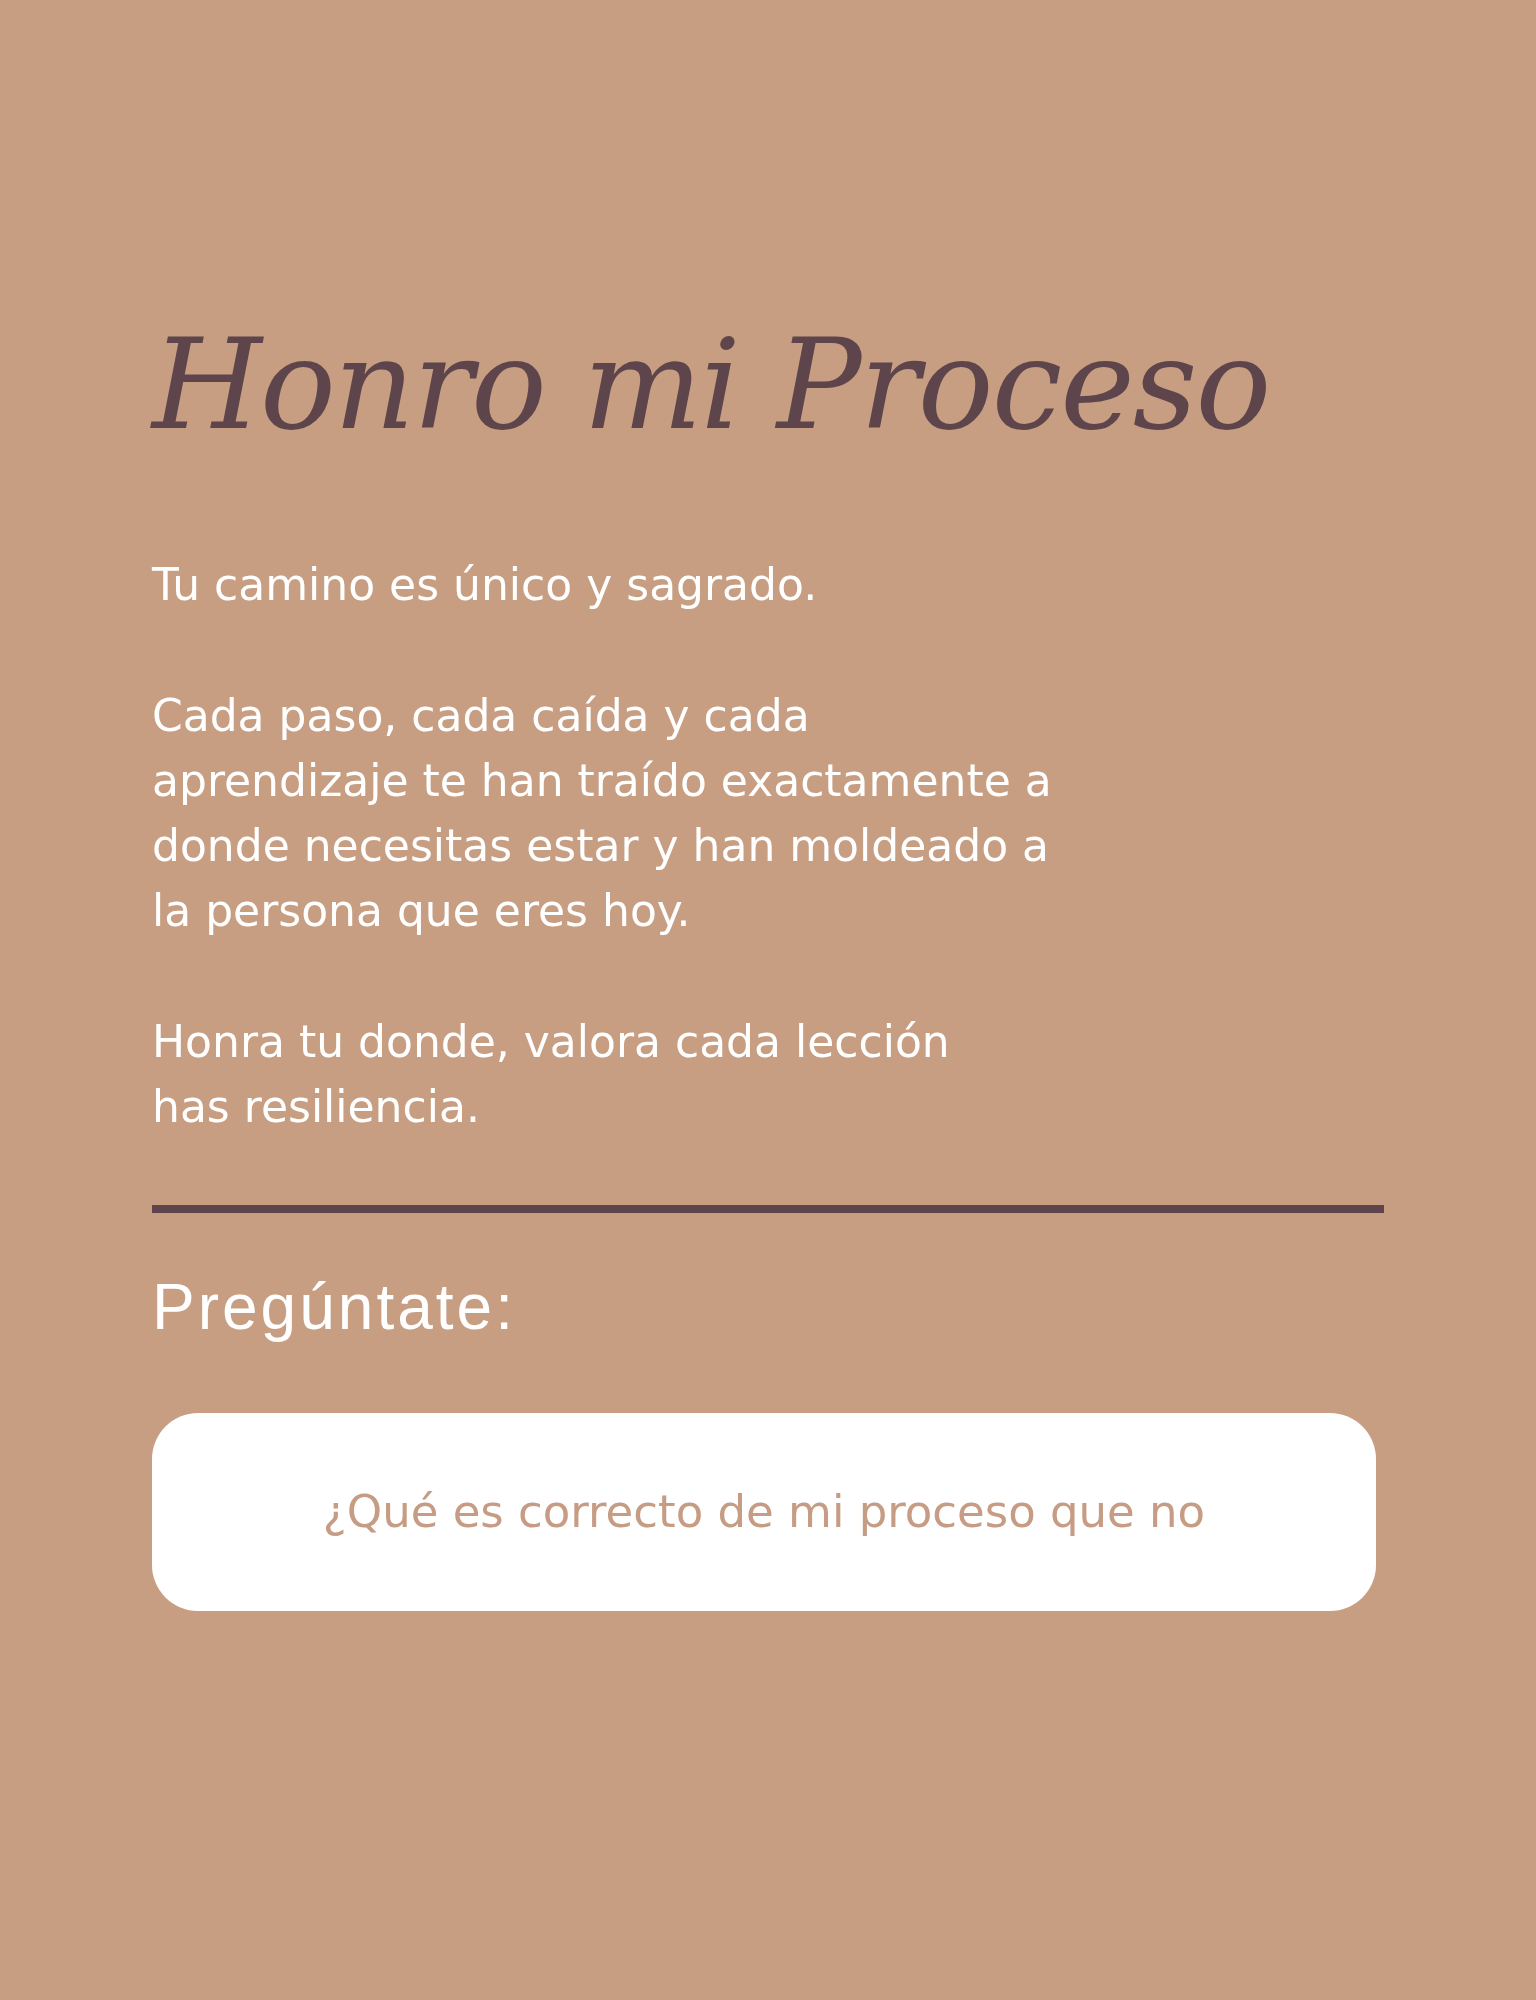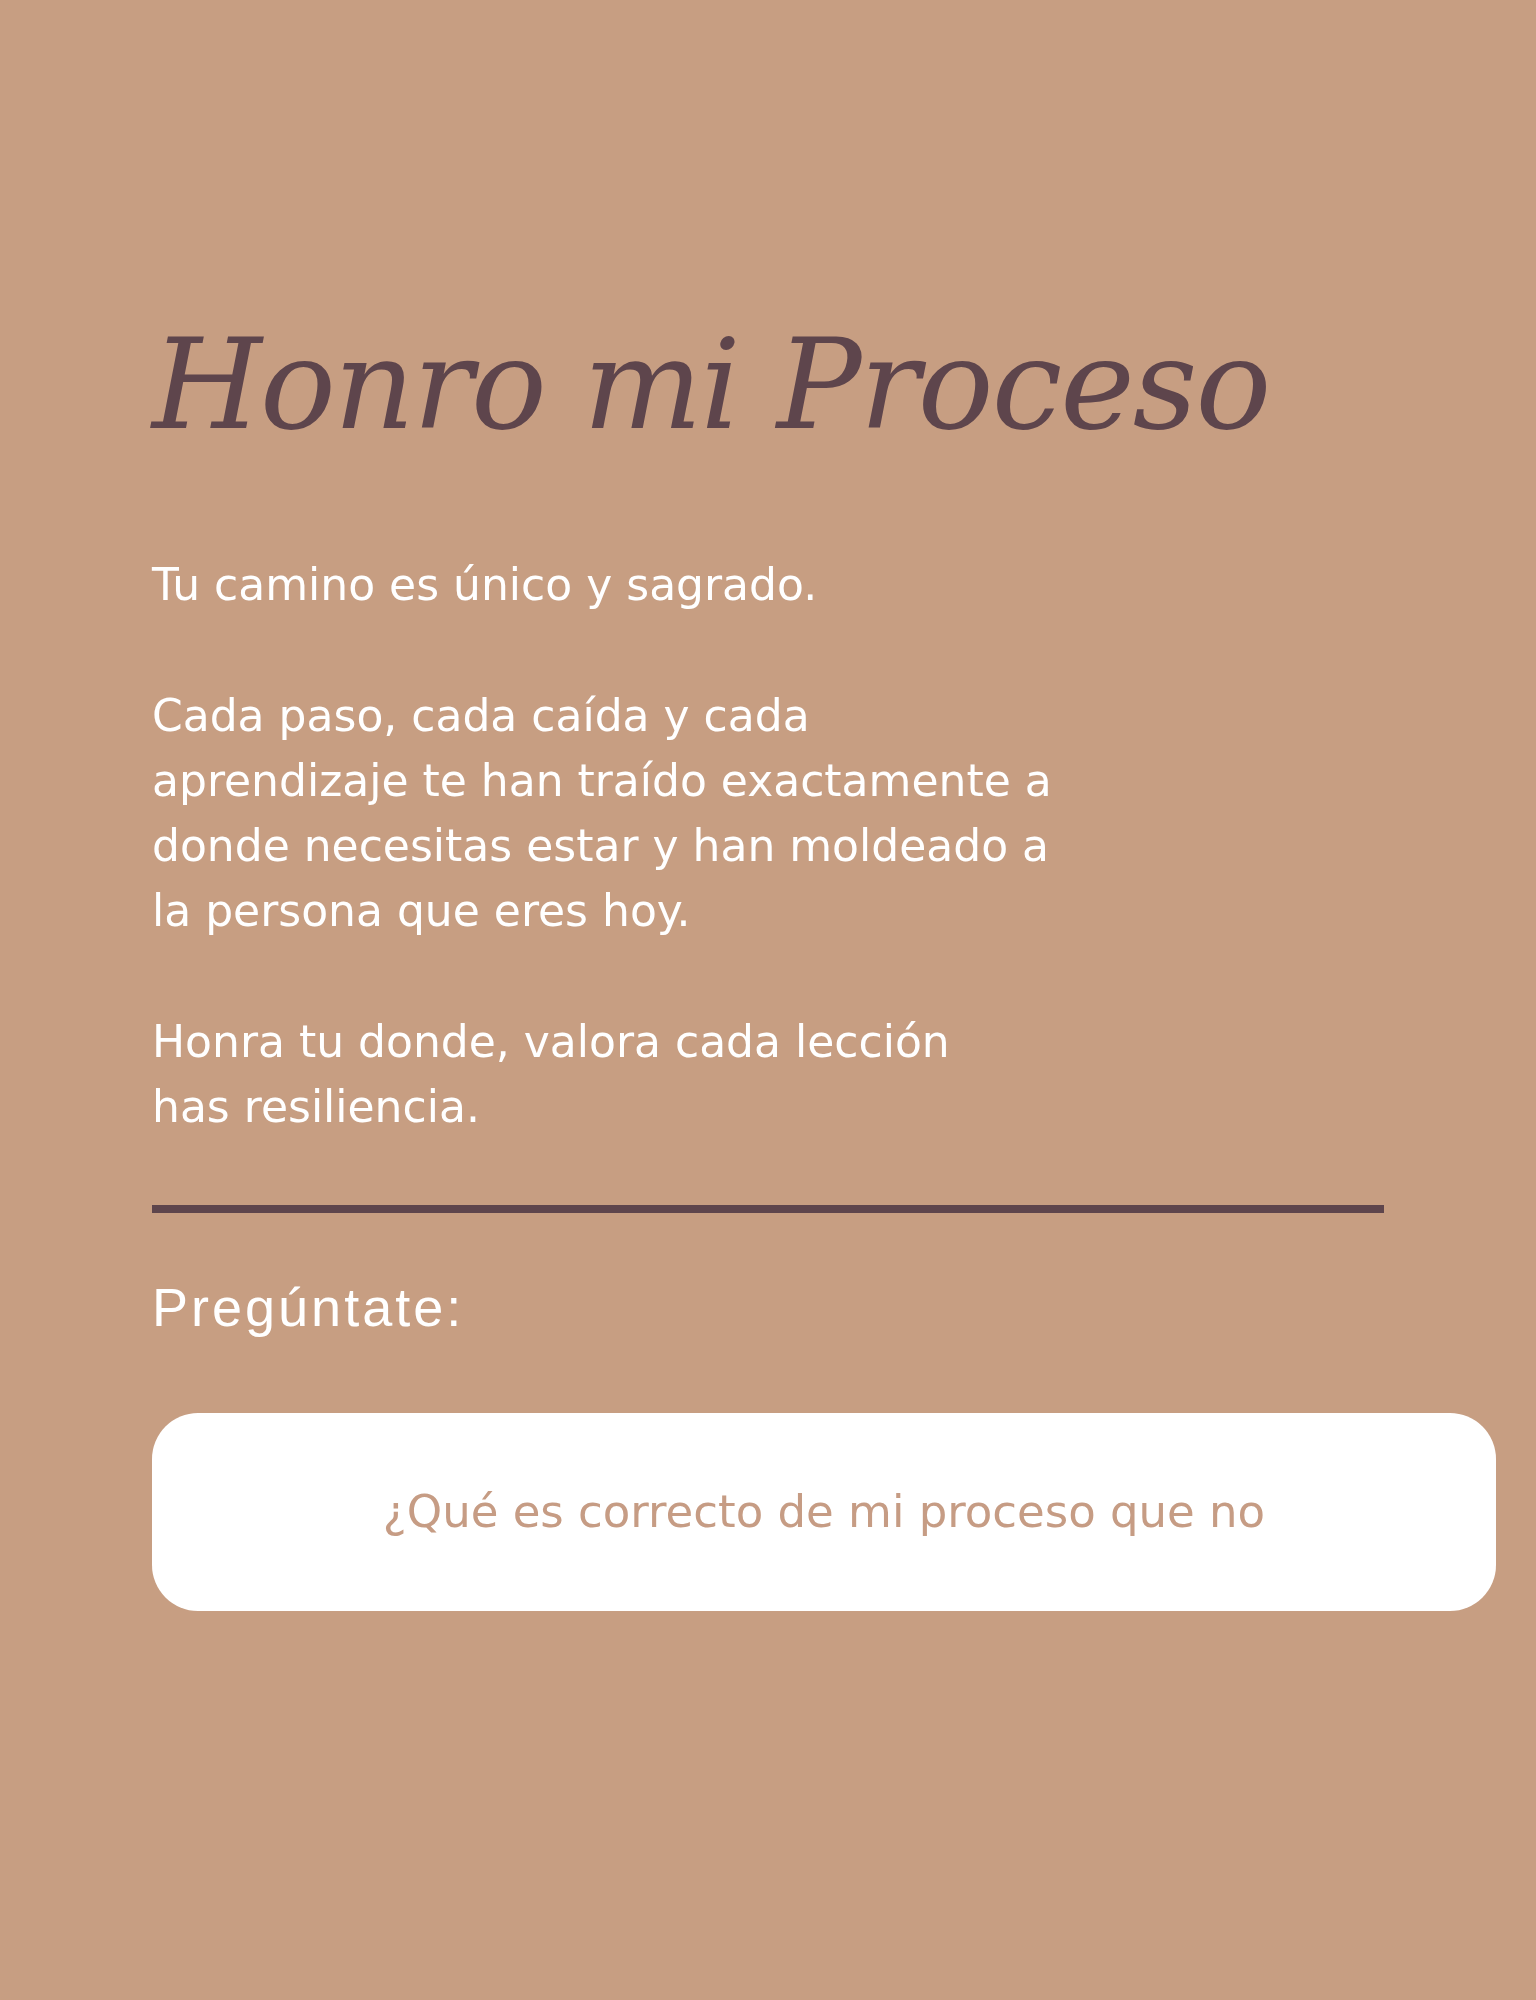--- a/index.html
+++ b/index.html
@@ -52,28 +52,28 @@
   .divider {
     border: none;
     width: 1232px;
     height: 8px;
     background: var(--divider);
     margin: 64px auto 58px auto;
   }
   .prompt-label {
     font-family: "Liberation Sans", sans-serif;
     font-weight: 300;
-    font-size: 54px;
+    font-size: 64px;
     line-height: 72px;
     letter-spacing: 3px;
     color: var(--body-text);
   }
   .question-card {
     margin-top: 70px;
-    width: 1344px;
+    width: 1224px;
     min-height: 198px;
     background: var(--card-background);
     border-radius: 46px;
     display: flex;
     align-items: center;
     justify-content: center;
     padding: 32px 29px;
   }
   .question {
     font-size: 45px;

